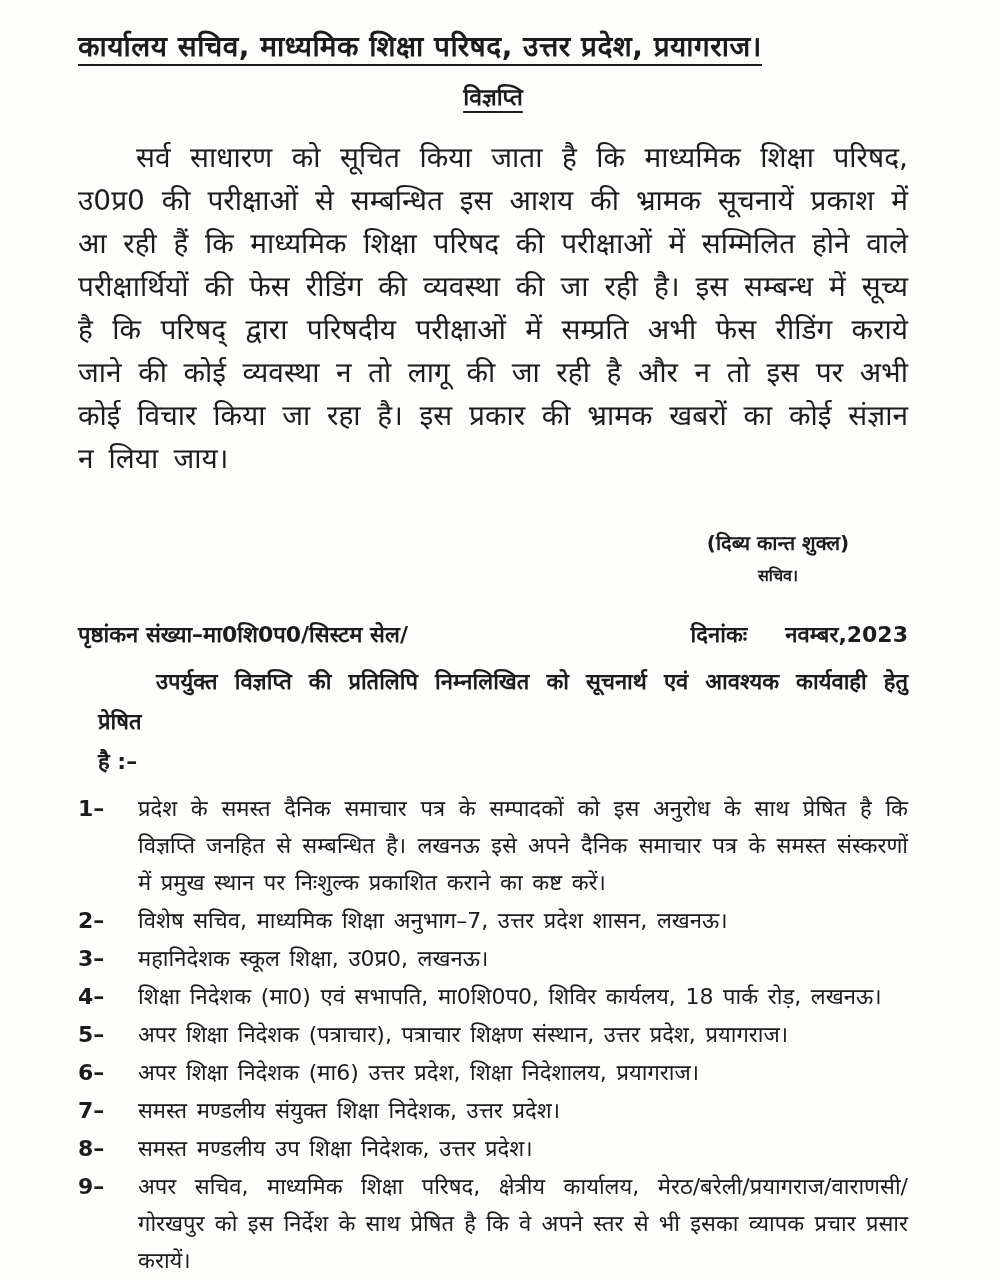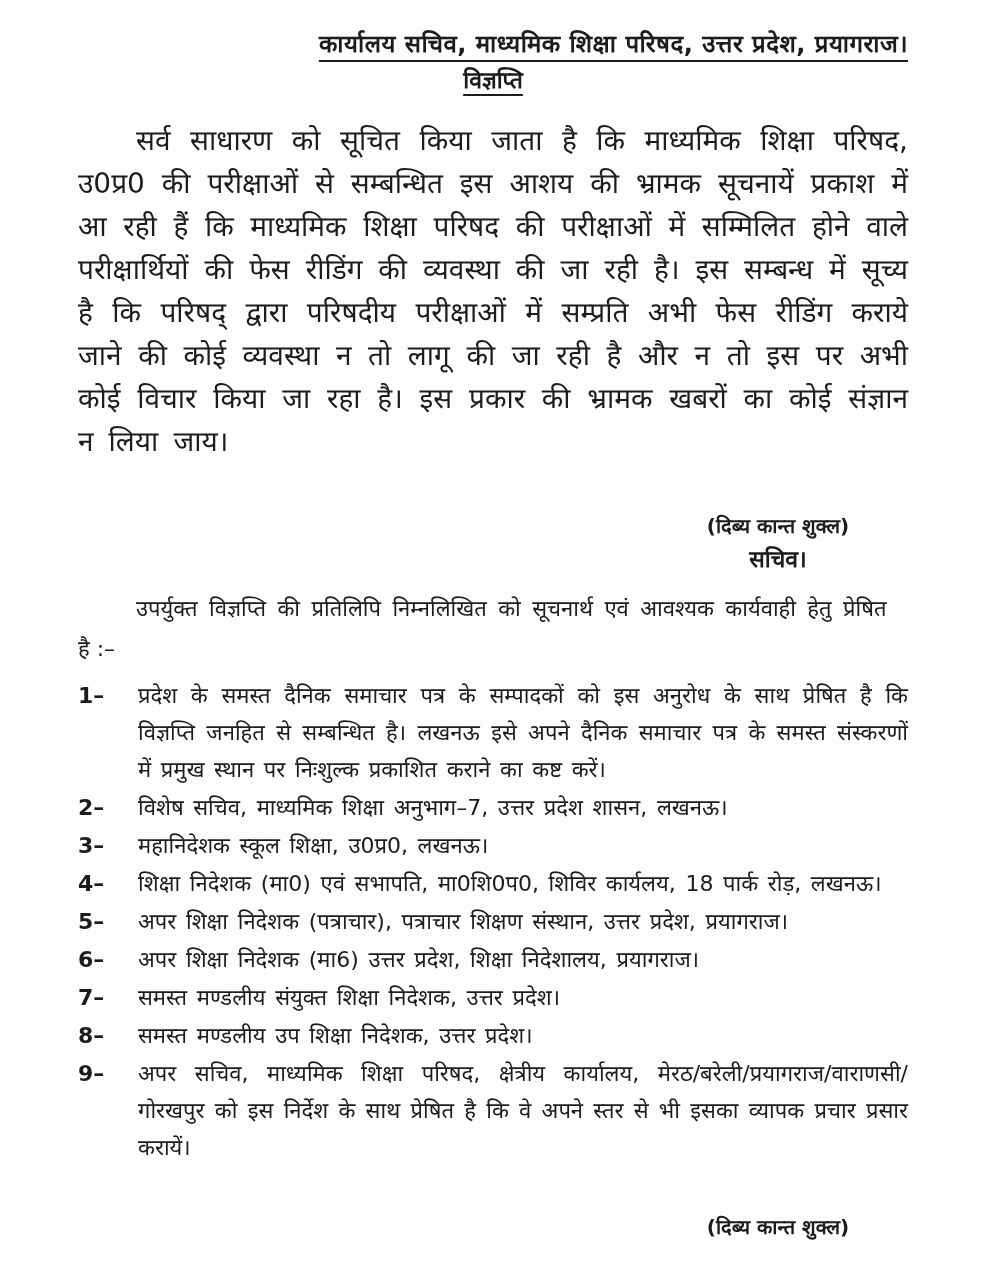--- a/index.html
+++ b/index.html
@@ -11,28 +11,28 @@
   body {
     font-family: "DejaVu Sans", "Liberation Sans", sans-serif;
     color: #1c1c1c;
   }
   .page {
     width: 1000px; height: 1280px;
     padding: 26px 92px 0 78px;
     background: #fdfdfc;
   }
   .doc-title {
-    text-align: right;
-    font-size: 24px;
+    text-align: left;
+    font-size: 28px;
     font-weight: 700;
     letter-spacing: 0.5px;
     text-decoration: underline;
     text-decoration-thickness: 2px;
     text-underline-offset: 8px;
-    margin-bottom: 4px;
+    margin-bottom: 16px;
     white-space: nowrap;
   }
   .doc-subtitle {
     text-align: center;
     font-size: 23px;
     font-weight: 700;
     text-decoration: underline;
     text-decoration-thickness: 2px;
     text-underline-offset: 6px;
     margin-bottom: 24px;
@@ -46,35 +46,36 @@
     font-weight: 500;
   }
   .signature-block {
     margin-top: 46px;
     margin-left: auto;
     width: 260px;
     text-align: center;
     font-weight: 700;
   }
   .signature-name { font-size: 20px; line-height: 34px; }
-  .signature-designation { font-size: 23px; line-height: 32px; font-weight: 600; }
+  .signature-designation { font-size: 16px; line-height: 32px; font-weight: 600; }
   .endorsement-row {
     margin-top: 26px;
     display: flex;
     justify-content: space-between;
     align-items: baseline;
     font-size: 22px;
     font-weight: 600;
   }
   .date-group { display: flex; gap: 38px; }
   .forwarding {
     margin-top: 14px;
     font-size: 22px;
     line-height: 40px;
-    font-weight: 400;
+    font-weight: 700;
+    margin-left: 20px;
   }
   .forwarding .line1 {
     text-indent: 58px;
     text-align: justify;
     word-spacing: 0.2em;
   }
   .forwarding .line2 { text-indent: 0; }
   .recipient-list {
     margin-top: 8px;
     list-style: none;
@@ -106,20 +107,27 @@
 
   <div class="doc-subtitle">विज्ञप्ति</div>
 
   <p class="notice-body">सर्व साधारण को सूचित किया जाता है कि माध्यमिक शिक्षा परिषद, उ0प्र0 की परीक्षाओं से सम्बन्धित इस आशय की भ्रामक सूचनायें प्रकाश में आ रही हैं कि माध्यमिक शिक्षा परिषद की परीक्षाओं में सम्मिलित होने वाले परीक्षार्थियों की फेस रीडिंग की व्यवस्था की जा रही है। इस सम्बन्ध में सूच्य है कि परिषद् द्वारा परिषदीय परीक्षाओं में सम्प्रति अभी फेस रीडिंग कराये जाने की कोई व्यवस्था न तो लागू की जा रही है और न तो इस पर अभी कोई विचार किया जा रहा है। इस प्रकार की भ्रामक खबरों का कोई संज्ञान न लिया जाय।</p>
 
   <div class="signature-block">
     <div class="signature-name">(दिब्य कान्त शुक्ल)</div>
     <div class="signature-designation">सचिव।</div>
   </div>
 
+  <div class="endorsement-row">
+    <span>पृष्ठांकन संख्या–मा0शि0प0/सिस्टम सेल/</span>
+    <span class="date-group">
+      <span>दिनांकः</span>
+      <span>नवम्बर,2023</span>
+    </span>
+  </div>
 
   <div class="forwarding">
     <div class="line1">उपर्युक्त विज्ञप्ति की प्रतिलिपि निम्नलिखित को सूचनार्थ एवं आवश्यक कार्यवाही हेतु प्रेषित</div>
     <div class="line2">है :–</div>
   </div>
 
   <ol class="recipient-list">
     <li class="recipient-item">
       <span class="recipient-number">1–</span>
       <span class="recipient-text">प्रदेश के समस्त दैनिक समाचार पत्र के सम्पादकों को इस अनुरोध के साथ प्रेषित है कि विज्ञप्ति जनहित से सम्बन्धित है। लखनऊ इसे अपने दैनिक समाचार पत्र के समस्त संस्करणों में प्रमुख स्थान पर निःशुल्क प्रकाशित कराने का कष्ट करें।</span>

